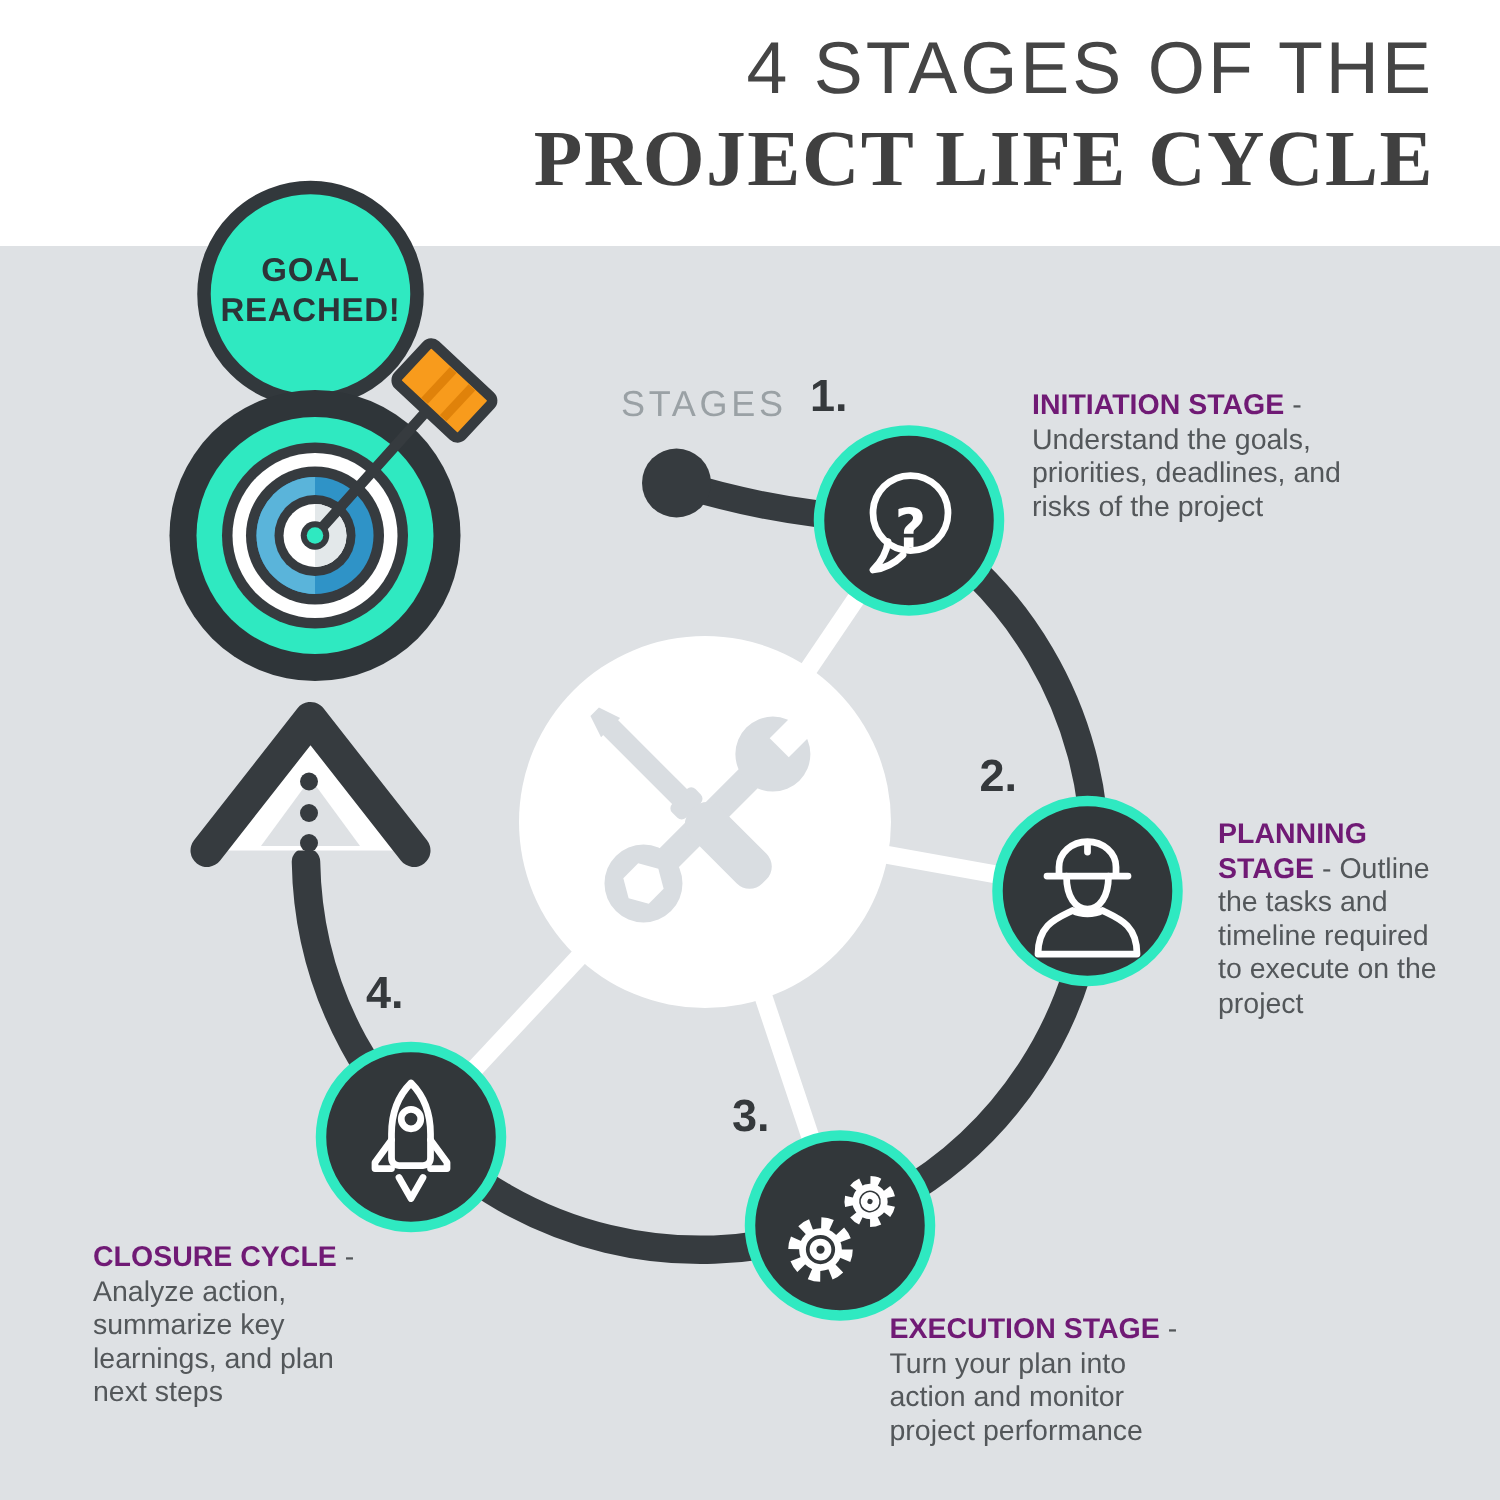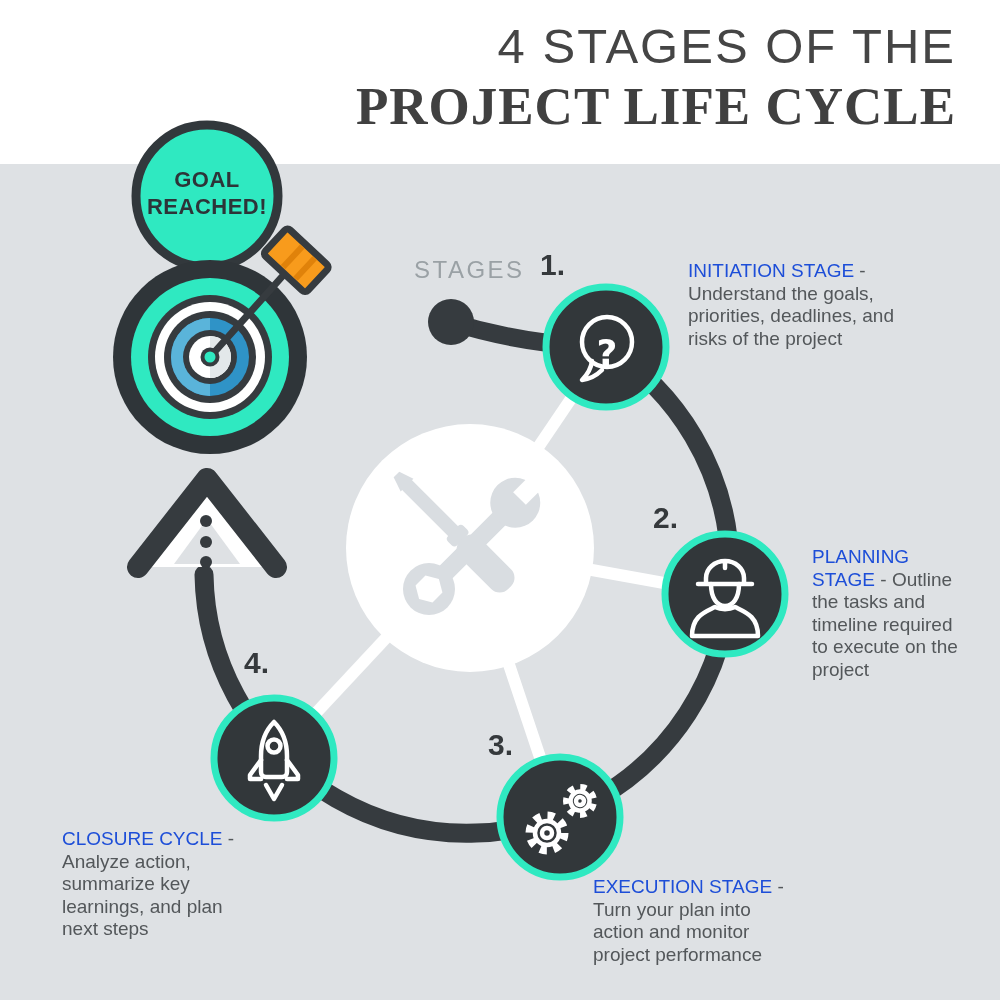--- a/index.html
+++ b/index.html
@@ -17,21 +17,21 @@
 
   .start-label{left:414px;top:256px;font-size:24px;letter-spacing:2.5px;color:#9aa1a5;}
 
   .stage-number{font-size:30px;font-weight:700;color:#35393c;}
   .num-1{left:540px;top:248px;}
   .num-2{left:653px;top:501px;}
   .num-3{left:488px;top:728px;}
   .num-4{left:244px;top:646px;}
 
   .stage-text{font-size:19px;line-height:22.5px;color:#53575a;}
-  .stage-text b{color:#1d4ed8;font-weight:400;}
+  .stage-text b{color:#701a75;font-weight:700;}
   .stage-text-1{left:688px;top:260px;width:214px;}
   .stage-text-2{left:812px;top:546px;width:150px;}
   .stage-text-3{left:593px;top:876px;width:208px;}
   .stage-text-4{left:62px;top:828px;width:192px;}
 </style>
 </head>
 <body>
 
 <div class="canvas">
 

